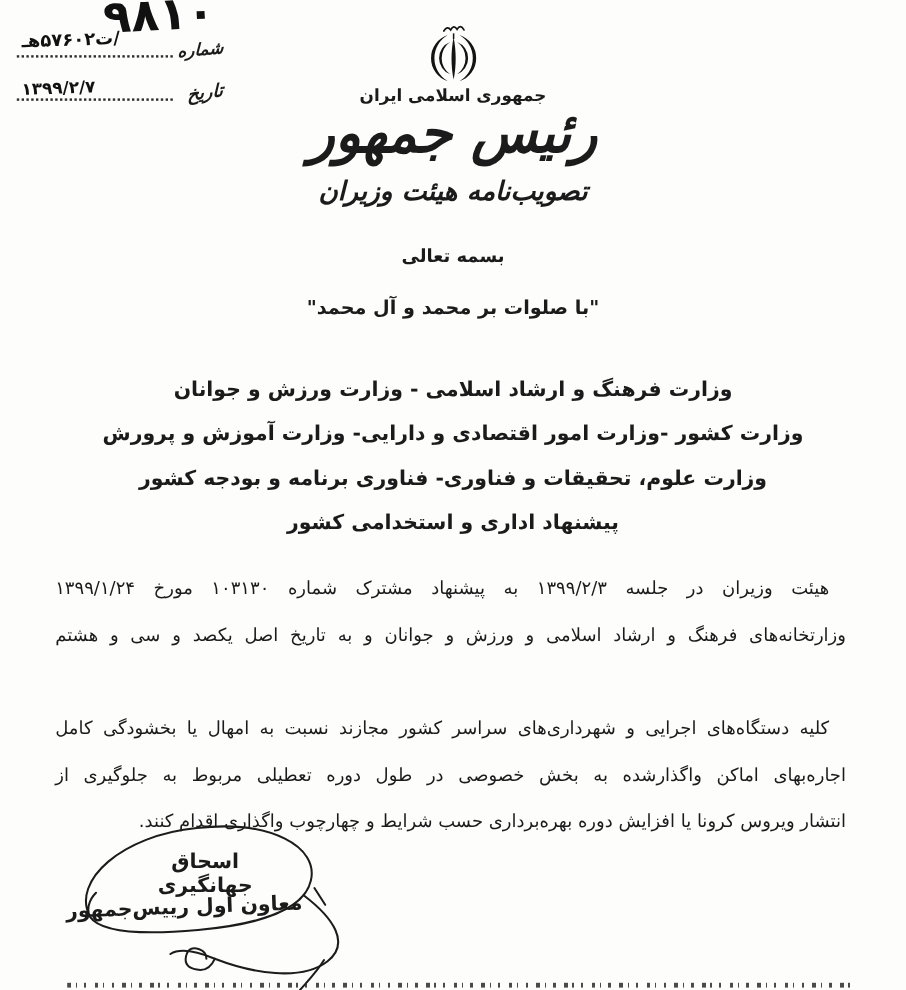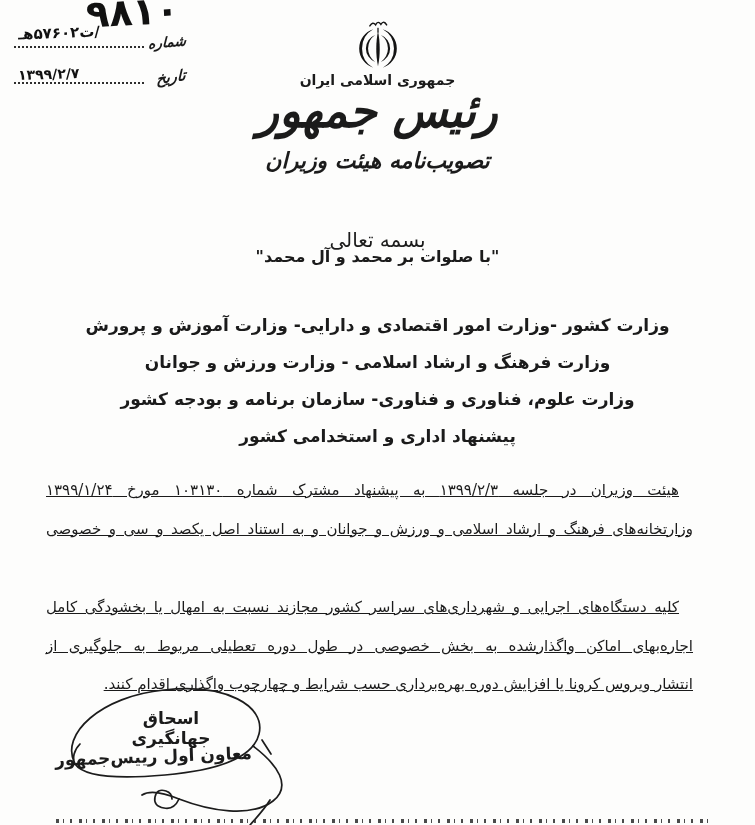--- a/index.html
+++ b/index.html
@@ -29,26 +29,26 @@
   
   .center{left:0;right:0;text-align:center;}
   .emblem{top:20px;}
   .emblem svg{display:inline-block;}
   .republic{top:72px;font-size:14px;font-weight:600;letter-spacing:1px;}
   .office-title{
     top:84px;font-size:45px;font-weight:700;font-style:italic;
     transform:scaleY(1.04);letter-spacing:2px;
   }
   .doc-type{top:148px;font-size:22px;font-weight:700;font-style:italic;letter-spacing:1px;}
-  .basmala{top:228px;font-size:20px;font-weight:400;}
+  .basmala{top:204px;font-size:15px;font-weight:700;}
   .salawat{top:247px;font-size:16px;font-weight:700;}
   
   .addressees{top:307px;font-size:17px;font-weight:700;line-height:37px;}
   
-  .para{right:62px;left:46px;font-size:15px;line-height:38.5px;text-decoration:underline;}
+  .para{right:50px;left:46px;font-size:15px;line-height:38.5px;}
   .p1{top:471px;}
   .p2{top:588px;}
   .jline{text-align:justify;text-align-last:justify;}
   .lline{text-align:right;}
   .indent{padding-right:14px;}
   
   .sig-name{left:104px;top:708px;width:134px;text-align:center;font-size:17px;font-weight:700;}
   .sig-title{left:72px;top:746px;width:180px;text-align:center;font-size:17px;font-weight:700;transform:rotate(-2deg);white-space:nowrap;}
   .sig-scribble{left:50px;top:678px;}
   
@@ -94,29 +94,29 @@
   <div class="abs center republic">جمهوری اسلامی ایران</div>
 
   <div class="abs center office-title">رئیس جمهور</div>
 
   <div class="abs center doc-type">تصویب‌نامه هیئت وزیران</div>
 
   <div class="abs center basmala">بسمه تعالی</div>
   <div class="abs center salawat">"با صلوات بر محمد و آل محمد"</div>
 
   <div class="abs center addressees">
+    <div>وزارت فرهنگ و ارشاد اسلامی - وزارت ورزش و جوانان</div>
     <div>وزارت کشور -وزارت امور اقتصادی و دارایی- وزارت آموزش و پرورش</div>
-    <div>وزارت فرهنگ و ارشاد اسلامی - وزارت ورزش و جوانان</div>
-    <div>وزارت علوم، فناوری و فناوری- سازمان برنامه و بودجه کشور</div>
+    <div>وزارت علوم، تحقیقات و فناوری- فناوری برنامه و بودجه کشور</div>
     <div>پیشنهاد اداری و استخدامی کشور</div>
   </div>
 
   <div class="abs para p1">
     <div class="jline indent">هیئت وزیران در جلسه ۱۳۹۹/۲/۳ به پیشنهاد مشترک شماره ۱۰۳۱۳۰ مورخ ۱۳۹۹/۱/۲۴</div>
-    <div class="jline">وزارتخانه‌های فرهنگ و ارشاد اسلامی و ورزش و جوانان و به استناد اصل یکصد و سی و خصوصی</div>
+    <div class="jline">وزارتخانه‌های فرهنگ و ارشاد اسلامی و ورزش و جوانان و به تاریخ اصل یکصد و سی و هشتم</div>
   </div>
 
   <div class="abs para p2">
     <div class="jline indent">کلیه دستگاه‌های اجرایی و شهرداری‌های سراسر کشور مجازند نسبت به امهال یا بخشودگی کامل</div>
     <div class="jline">اجاره‌بهای اماکن واگذارشده به بخش خصوصی در طول دوره تعطیلی مربوط به جلوگیری از</div>
     <div class="lline">انتشار ویروس کرونا یا افزایش دوره بهره‌برداری حسب شرایط و چهارچوب واگذاری اقدام کنند.</div>
   </div>
 
   <div class="abs sig-name">اسحاق جهانگیری</div>
   <div class="abs sig-title">معاون اول رییس‌جمهور</div>

